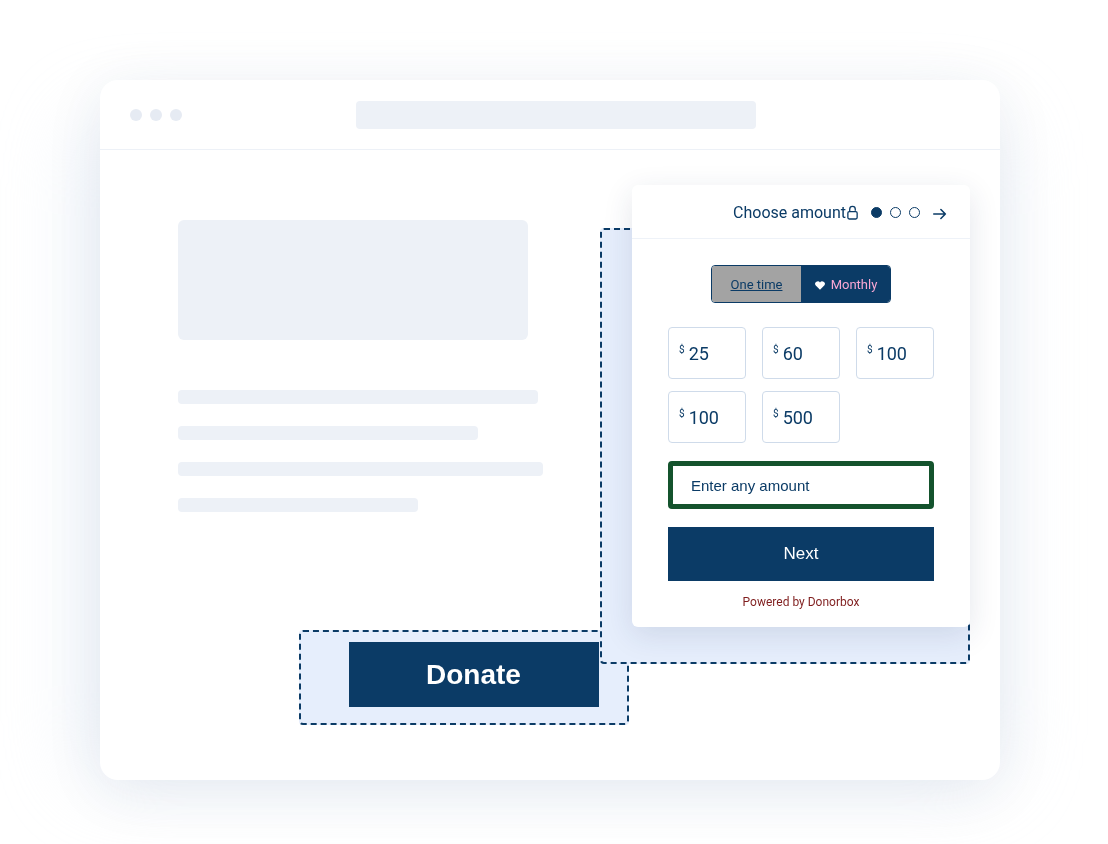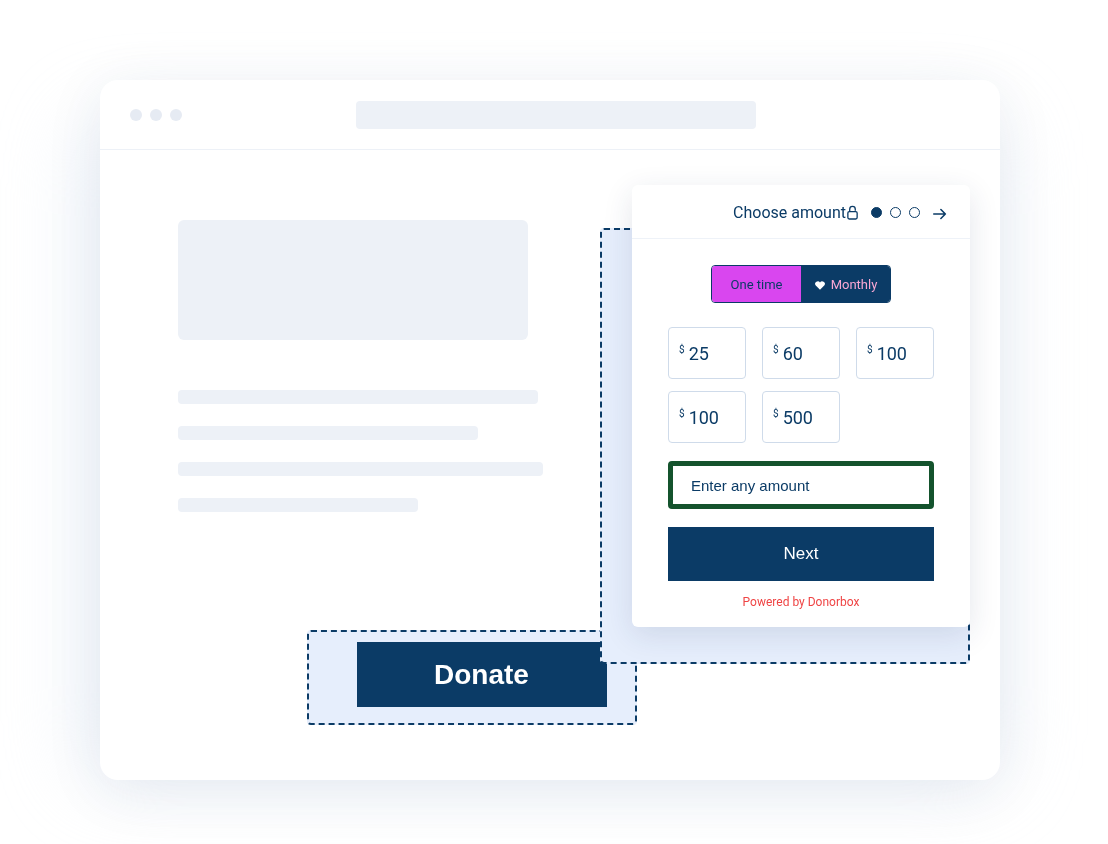--- a/index.html
+++ b/index.html
@@ -88,21 +88,21 @@
       margin-bottom: 22px;
     }
 
     .tl-1 { width: 360px; }
     .tl-2 { width: 300px; }
     .tl-3 { width: 365px; }
     .tl-4 { width: 240px; }
 
     .popup-zone {
       position: absolute;
-      left: 207px;
+      left: 199px;
       top: 550px;
       width: 330px;
       height: 95px;
       border: 2px dashed #0b3b66;
       background: #e6eefc;
       border-radius: 4px;
       display: flex;
       align-items: flex-start;
       justify-content: center;
       padding-top: 10px;
@@ -212,21 +212,22 @@
       display: flex;
       align-items: center;
       justify-content: center;
       font-size: 13px;
       cursor: pointer;
       gap: 5px;
     }
 
     .freq-onetime {
       color: #0b3b66;
-      background: #d946ef;
+      background: #a3a3a3;
+      text-decoration: underline;
     }
 
     .freq-monthly {
       color: #f9a8d4;
       background: #0b3b66;
     }
 
     .heart-icon {
       width: 12px;
       height: 11px;
@@ -287,21 +288,21 @@
       border: none;
       border-radius: 0;
       font-size: 17px;
       cursor: pointer;
       margin-bottom: 14px;
     }
 
     .powered-by {
       text-align: center;
       font-size: 12px;
-      color: #ef4444;
+      color: #7f1d1d;
     }
   </style>
 </head>
 <body>
 
 <div class="backdrop-blue"></div>
 
 <div class="browser-window">
   <div class="browser-header">
     <div class="window-controls">

